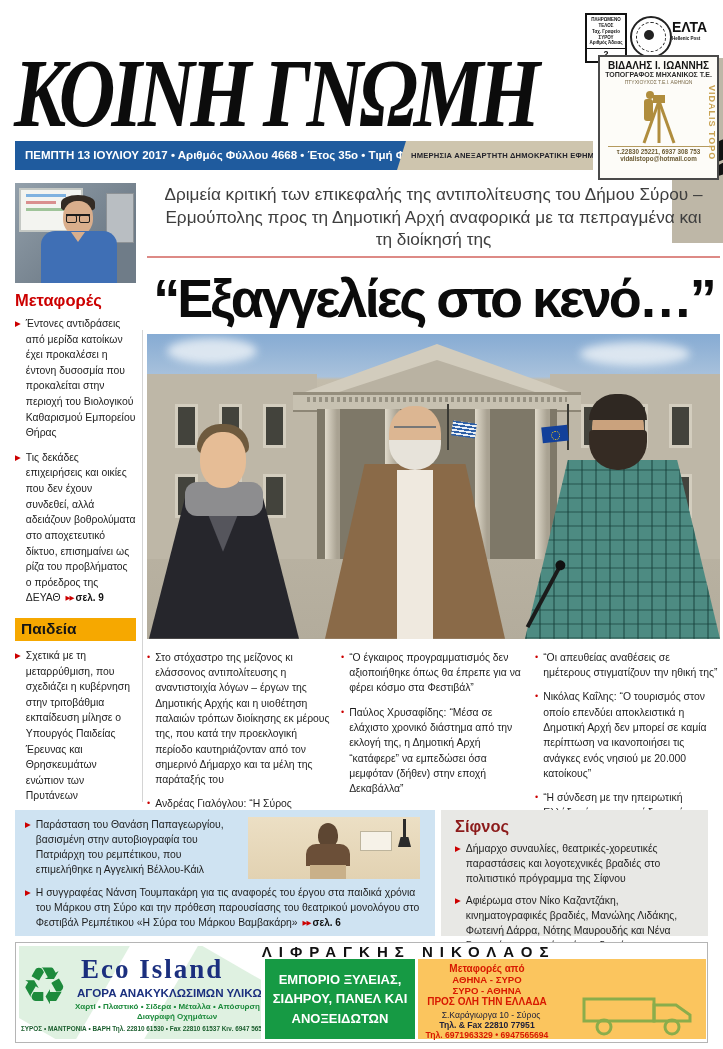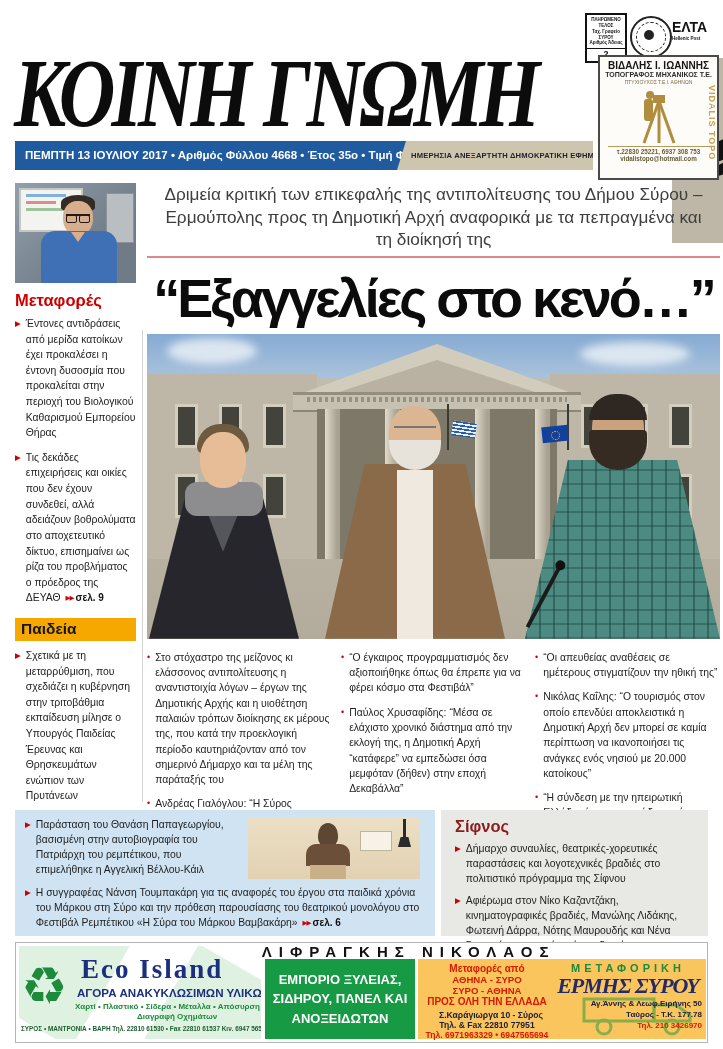--- a/index.html
+++ b/index.html
@@ -161,21 +161,21 @@
   .eco .l2{position:absolute;left:56px;top:56px;font-size:8px;font-weight:bold;color:#1d8a3c;white-space:nowrap;}
   .eco .l3{position:absolute;left:118px;top:66px;font-size:8px;font-weight:bold;color:#1d8a3c;}
   .eco .ft{position:absolute;left:2px;top:79px;width:238px;font-size:6.4px;font-weight:bold;color:#1b5e2e;white-space:nowrap;}
   .timber{position:absolute;left:249px;top:16px;width:150px;height:80px;background:#169a44;color:#fff;
           display:flex;align-items:center;justify-content:center;text-align:center;
           font-size:13px;font-weight:bold;line-height:1.5;padding:0 6px;box-sizing:border-box;}
   .orange{position:absolute;left:402px;top:16px;width:288px;height:80px;background:#fbc55e;}
   .orange .tleft{position:absolute;left:0;top:4px;width:138px;text-align:center;}
   .orange .r1{font-size:10px;font-weight:bold;color:#d81900;}
   .orange .r2{font-size:9.6px;font-weight:bold;color:#d81900;}
-  .orange .a1{font-size:8.6px;font-weight:bold;color:#20203a;margin-top:3px;padding-left:8px;}
+  .orange .a1{font-size:8.6px;font-weight:normal;color:#20203a;margin-top:3px;padding-left:8px;}
   .orange .a2{font-size:8.6px;font-weight:bold;color:#20203a;}
   .orange .tright{position:absolute;right:4px;top:3px;width:148px;text-align:center;}
   .hermes-top{font-size:11px;font-weight:bold;letter-spacing:4px;color:#1d8a3c;}
   .hermes-nm{font-family:"Liberation Serif",serif;font-style:italic;font-weight:bold;font-size:22px;color:#232a66;
              letter-spacing:-1px;line-height:1;margin-top:1px;white-space:nowrap;}
   .hermes-ad{font-size:8px;font-weight:bold;color:#20203a;text-align:right;margin-top:2px;}
   .hermes-ad.red{color:#d81900;}
   .truck{position:absolute;right:6px;top:34px;opacity:.55;}
 </style>
 </head>
@@ -443,23 +443,16 @@
         <div class="a2" style="color:#d81900">Τηλ. 6971963329 • 6947565694</div>
       </div>
       <svg class="truck" width="120" height="44" viewBox="0 0 120 44">
         <g fill="none" stroke="#2f9a3c" stroke-width="3">
           <rect x="4" y="6" width="70" height="22"></rect>
           <path d="M74 12 h22 l14 10 v6 h-36 z"></path>
           <circle cx="24" cy="34" r="7"></circle>
             <circle cx="92" cy="34" r="7"></circle>
         </g>
       </svg>
-      <div class="tright">
-        <div class="hermes-top">ΜΕΤΑΦΟΡΙΚΗ</div>
-        <div class="hermes-nm">ΕΡΜΗΣ ΣΥΡΟΥ</div>
-        <div class="hermes-ad">Αγ.Άννης &amp; Λεωφ.Ειρήνης 50</div>
-        <div class="hermes-ad">Ταύρος - Τ.Κ. 177.78</div>
-        <div class="hermes-ad red">Τηλ. 210 3426970</div>
-      </div>
     </div>
   </div>
 
 </div>
 
 </body></html>

